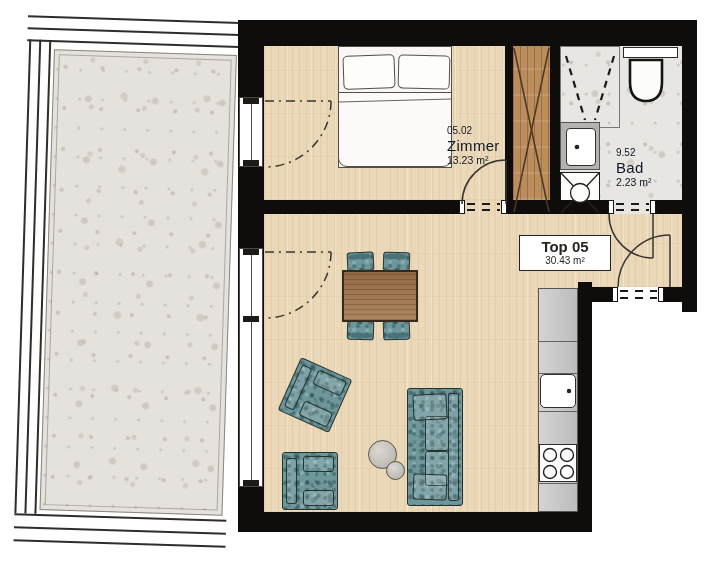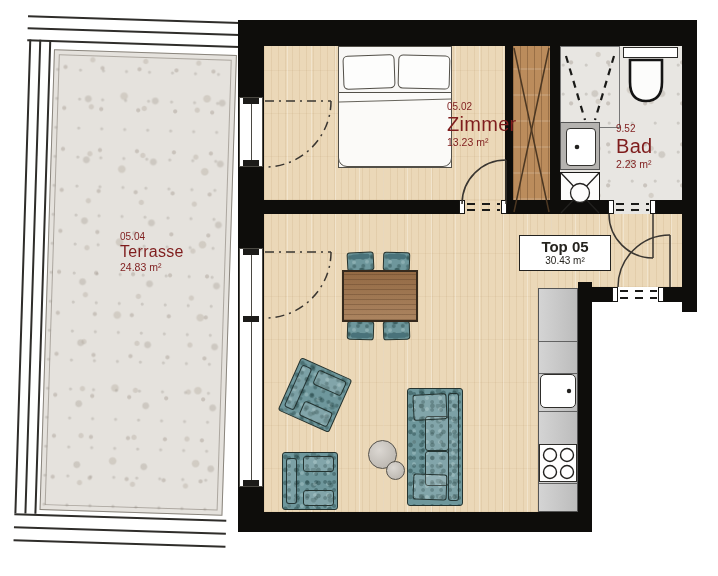--- a/index.html
+++ b/index.html
@@ -43,23 +43,23 @@
   .slab::after{content:"";position:absolute;inset:4px;border:1px solid rgba(125,119,110,.55);}
 
   
   .glz{background:#fff;border:1px solid #4a4842;box-sizing:border-box;}
   .glz .mid{position:absolute;left:50%;top:0;bottom:0;width:1px;background:#4a4842;}
   .mull{position:absolute;left:3px;right:3px;height:6px;background:#1c1b19;}
 
   .jamb{background:#fff;border:1px solid #161513;box-sizing:border-box;}
 
   
-  .lbl{position:absolute;line-height:1.16;white-space:nowrap;color:#7f1d1d;}
+  .lbl{position:absolute;line-height:1.16;white-space:nowrap;color:#0f172a;margin-top:24px;}
   .lbl .code{display:block;font-size:10px;}
-  .lbl .name{display:block;font-size:20px;letter-spacing:.3px;}
+  .lbl .name{display:block;font-size:15px;letter-spacing:.3px;}
   .lbl .area{display:block;font-size:10.5px;}
   .lbl.big .name{font-size:16px;}
   .unitbox{position:absolute;left:519px;top:235px;width:92px;height:36px;background:#fff;
     border:1.4px solid #23221f;box-sizing:border-box;text-align:center;padding-top:2px;}
   .unitbox .u1{display:block;font-weight:700;font-size:15px;line-height:17px;}
   .unitbox .u2{display:block;font-size:10px;}
 
   
   .outl{border:1.5px solid #524f48;box-sizing:border-box;background:#f8f7f5;}
   .pillow{position:absolute;background:#fdfdfc;border:1.5px solid #524f48;border-radius:5px;}
@@ -244,23 +244,18 @@
   <div class="lbl" style="left:447px;top:101px;">
     <span class="code">05.02</span>
     <span class="name">Zimmer</span>
     <span class="area">13.23 m²</span>
   </div>
   <div class="lbl" style="left:616px;top:123px;">
     <span class="code">9.52</span>
     <span class="name">Bad</span>
     <span class="area">2.23 m²</span>
   </div>
-  <div class="lbl big" style="left:120px;top:231px;">
-    <span class="code">05.04</span>
-    <span class="name">Terrasse</span>
-    <span class="area">24.83 m²</span>
-  </div>
   <div class="unitbox">
     <span class="u1">Top 05</span>
     <span class="u2">30.43 m²</span>
   </div>
 
 </div>
 
 </body></html>

